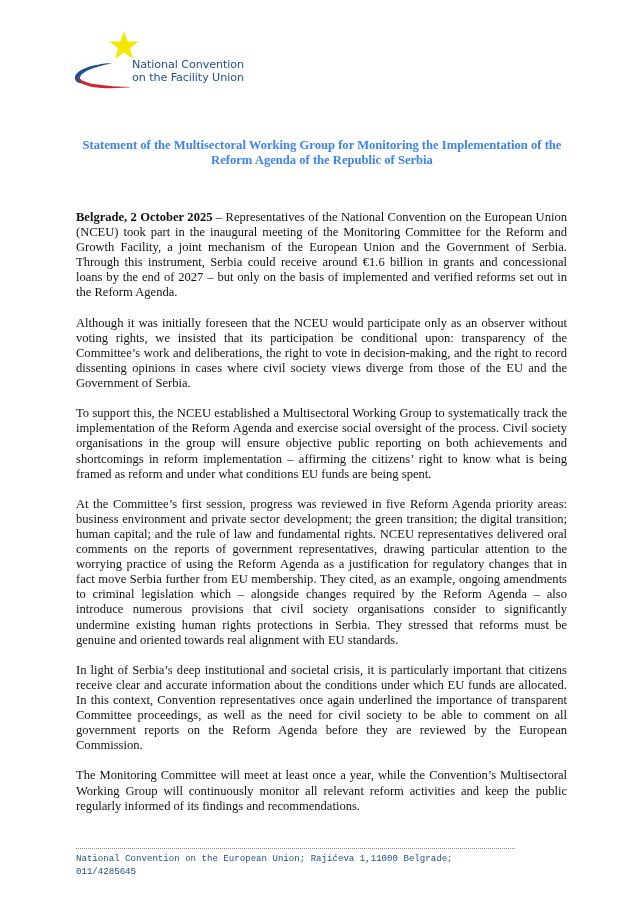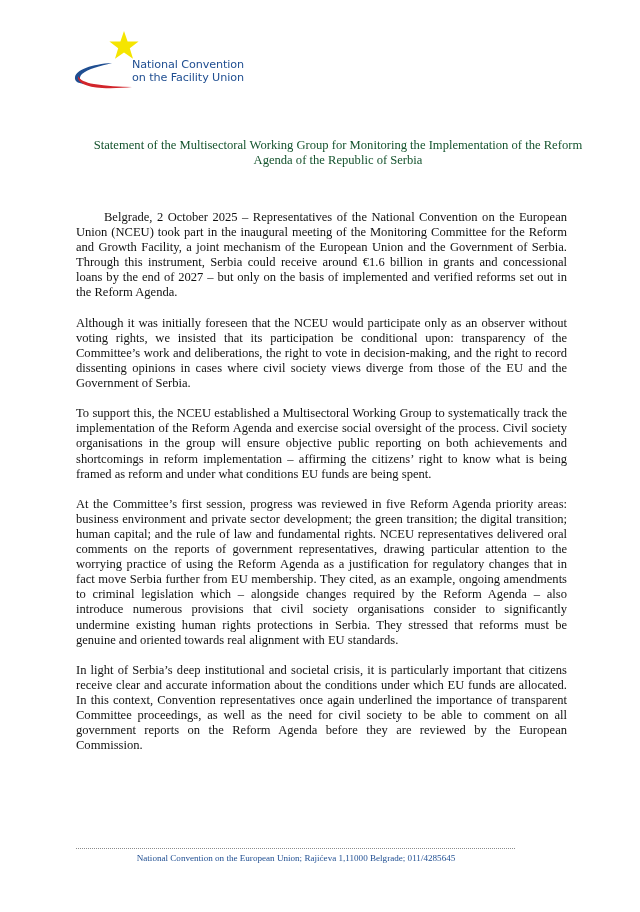--- a/index.html
+++ b/index.html
@@ -1,26 +1,26 @@
 <!DOCTYPE html>
 <html><head>
 <meta charset="utf-8">
 <style>
   html, body { margin: 0; padding: 0; background: #ffffff; }
   body { width: 640px; height: 912px; position: relative; overflow: hidden; }
   .page { position: absolute; left: 0; top: 0; width: 640px; height: 912px; background: #fff; }
   .logo { position: absolute; left: 72px; top: 26px; width: 190px; height: 66px; }
   .logo svg { position: absolute; left: 0; top: 0; }
   .logo-text { position: absolute; left: 60px; top: 32px; font-family: "DejaVu Sans", sans-serif; font-size: 11.2px; line-height: 13px; color: #1f4e91; letter-spacing: -0.1px; }
-  .title { position: absolute; left: 76px; top: 138px; width: 492px; text-align: center; font-family: "Liberation Serif", serif; font-weight: normal; font-size: 12.6px; line-height: 15px; color: #14532d; margin-left: 16px; }
+  .title { position: absolute; left: 76px; top: 138px; width: 492px; text-align: center; font-family: "Liberation Serif", serif; font-weight: bold; font-size: 12.6px; line-height: 15px; color: #3b82f6; }
   .body { position: absolute; left: 76px; top: 210px; width: 491px; font-family: "Liberation Serif", serif; font-size: 12.55px; line-height: 15.1px; color: #111; text-align: justify; }
   .body p { margin: 0 0 15.1px 0; }
-  .dateline { font-weight: normal; margin-left: 28px; }
+  .dateline { font-weight: bold; }
   .footer-rule { position: absolute; left: 76px; top: 848px; width: 439px; height: 0; border-top: 1px dotted #8a8a8a; }
-  .footer { position: absolute; left: 76px; top: 852px; width: 440px; text-align: center; font-family: Liberation Serif, serif; font-size: 9.1px; line-height: 13px; color: #1f4e91; }
+  .footer { position: absolute; left: 76px; top: 852px; width: 440px; font-family: Liberation Mono, monospace; font-size: 9.1px; line-height: 13px; color: #1f4e91; }
 </style>
 </head>
 <body>
 
 <div class="page">
 
   <div class="logo">
     <svg width="70" height="66" viewBox="0 0 70 66">
 
       <path d="M40 37 C 20 38, 4 44, 3 51 C 2 56, 8 58, 14 58 C 8 56, 6 52, 10 48 C 16 43, 28 40, 40 37 Z" fill="#1f4e91"></path>
@@ -36,20 +36,21 @@
   </div>
 
   <div class="title">Statement of the Multisectoral Working Group for Monitoring the Implementation of the Reform Agenda of the Republic of Serbia</div>
 
   <div class="body">
     <p><span class="dateline">Belgrade, 2 October 2025</span><span> – Representatives of the National Convention on the European Union (NCEU) took part in the inaugural meeting of the Monitoring Committee for the Reform and Growth Facility, a joint mechanism of the European Union and the Government of Serbia. Through this instrument, Serbia could receive around €1.6 billion in grants and concessional loans by the end of 2027 – but only on the basis of implemented and verified reforms set out in the Reform Agenda.</span></p>
     <p>Although it was initially foreseen that the NCEU would participate only as an observer without voting rights, we insisted that its participation be conditional upon: transparency of the Committee’s work and deliberations, the right to vote in decision-making, and the right to record dissenting opinions in cases where civil society views diverge from those of the EU and the Government of Serbia.</p>
     <p>To support this, the NCEU established a Multisectoral Working Group to systematically track the implementation of the Reform Agenda and exercise social oversight of the process. Civil society organisations in the group will ensure objective public reporting on both achievements and shortcomings in reform implementation – affirming the citizens’ right to know what is being framed as reform and under what conditions EU funds are being spent.</p>
     <p>At the Committee’s first session, progress was reviewed in five Reform Agenda priority areas: business environment and private sector development; the green transition; the digital transition; human capital; and the rule of law and fundamental rights. NCEU representatives delivered oral comments on the reports of government representatives, drawing particular attention to the worrying practice of using the Reform Agenda as a justification for regulatory changes that in fact move Serbia further from EU membership. They cited, as an example, ongoing amendments to criminal legislation which – alongside changes required by the Reform Agenda – also introduce numerous provisions that civil society organisations consider to significantly undermine existing human rights protections in Serbia. They stressed that reforms must be genuine and oriented towards real alignment with EU standards.</p>
     <p>In light of Serbia’s deep institutional and societal crisis, it is particularly important that citizens receive clear and accurate information about the conditions under which EU funds are allocated. In this context, Convention representatives once again underlined the importance of transparent Committee proceedings, as well as the need for civil society to be able to comment on all government reports on the Reform Agenda before they are reviewed by the European Commission.</p>
+    <p>The Monitoring Committee will meet at least once a year, while the Convention’s Multisectoral Working Group will continuously monitor all relevant reform activities and keep the public regularly informed of its findings and recommendations.</p>
   </div>
 
   <div class="footer-rule"></div>
   <div class="footer">
     <div>National Convention on the European Union; Rajićeva 1,11000 Belgrade; 011/4285645</div>
   </div>
 
 </div>
 
 </body></html>

